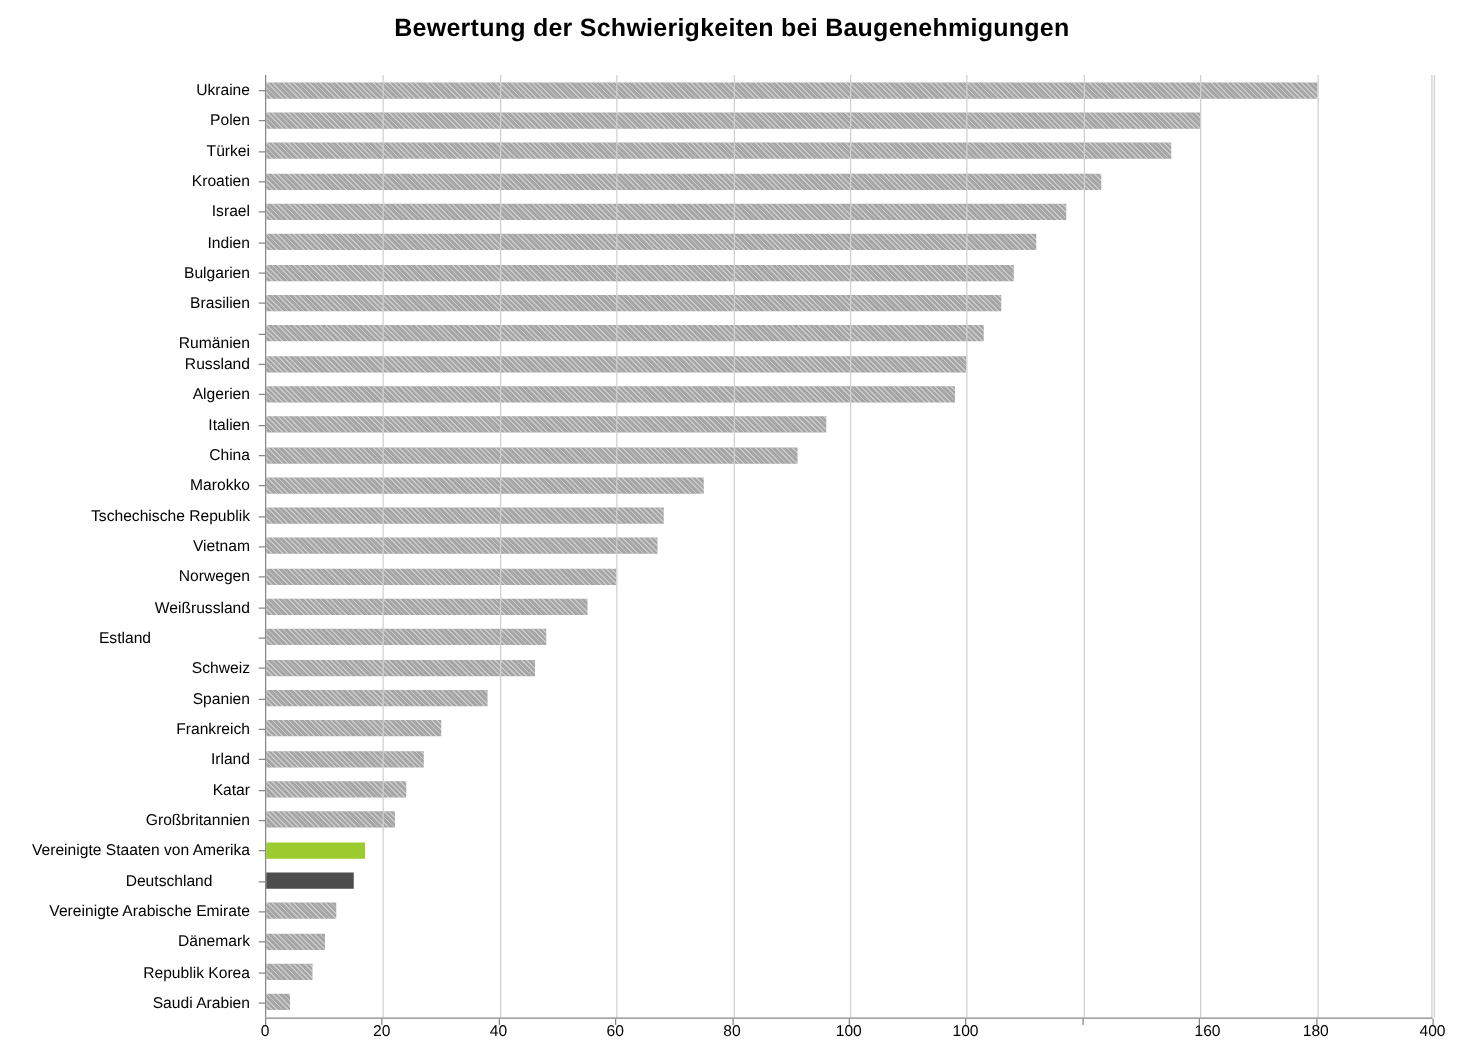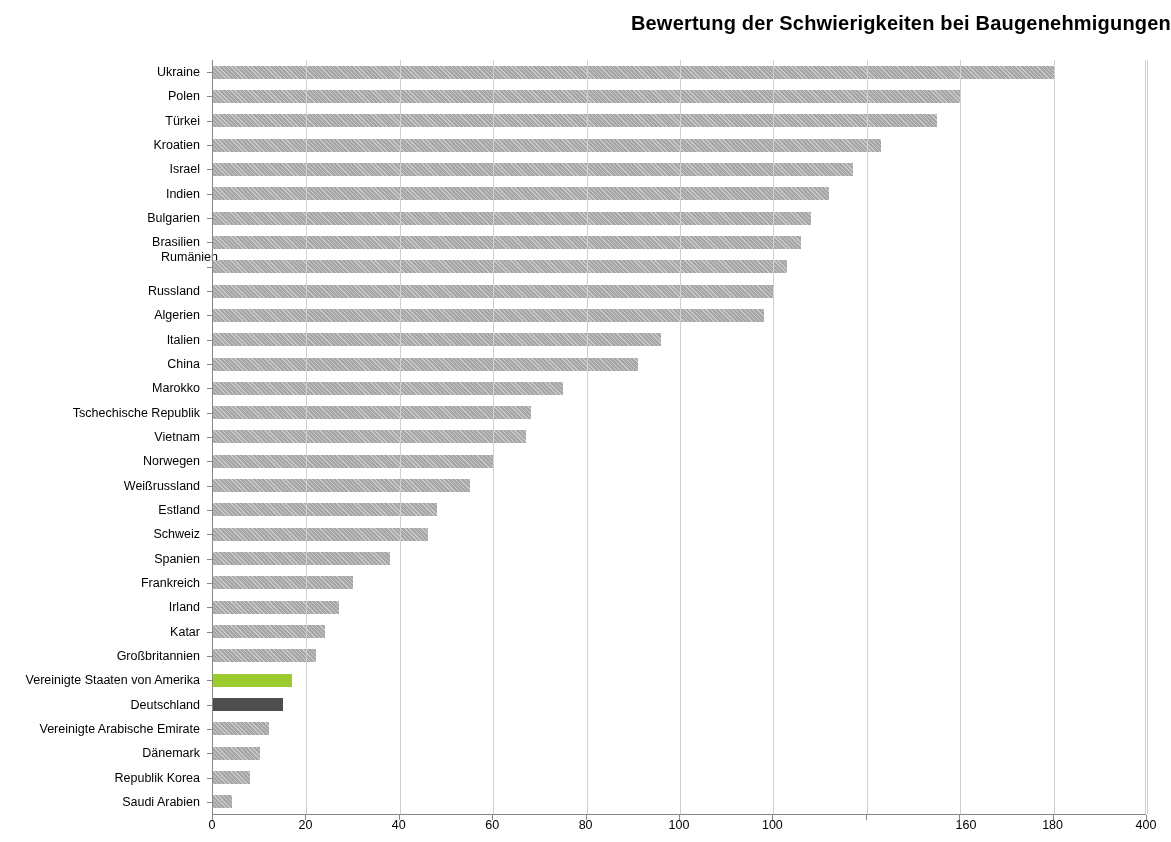--- a/index.html
+++ b/index.html
@@ -20,21 +20,21 @@
     width: 1171px;
     height: 842px;
     box-sizing: border-box;
   }
 
   #chart-title {
     position: absolute;
     top: 12px;
     left: 0;
     width: 1171px;
-    text-align: right;
+    text-align: center;
     font-size: 20px;
     font-weight: bold;
     letter-spacing: 0.2px;
   }
 
   
   #plot-area {
     position: absolute;
     left: 212px;
     top: 60px;
@@ -165,57 +165,57 @@
       <div class="cat-label" style="left: 0px; width: 200px; right: auto; top: 78.129px;">Kroatien</div>
       <div class="tick-mark" style="top: 85.129px;"></div>
       <div class="cat-label" style="left: 0px; width: 200px; right: auto; top: 102.452px;">Israel</div>
       <div class="tick-mark" style="top: 109.452px;"></div>
       <div class="cat-label" style="left: 0px; width: 200px; right: auto; top: 126.774px;">Indien</div>
       <div class="tick-mark" style="top: 133.774px;"></div>
       <div class="cat-label" style="left: 0px; width: 200px; right: auto; top: 151.097px;">Bulgarien</div>
       <div class="tick-mark" style="top: 158.097px;"></div>
       <div class="cat-label" style="left: 0px; width: 200px; right: auto; top: 175.419px;">Brasilien</div>
       <div class="tick-mark" style="top: 182.419px;"></div>
-      <div class="cat-label" style="left: 0px; width: 200px; right: auto; top: 190px; padding-left: 18px;">Rumänien</div>
+      <div class="cat-label" style="left: 0px; width: 200px; right: auto; top: 207px;">Rumänien</div>
       <div class="tick-mark" style="top: 206.742px;"></div>
       <div class="cat-label" style="left: 0px; width: 200px; right: auto; top: 224.065px;">Russland</div>
       <div class="tick-mark" style="top: 231.065px;"></div>
       <div class="cat-label" style="left: 0px; width: 200px; right: auto; top: 248.387px;">Algerien</div>
       <div class="tick-mark" style="top: 255.387px;"></div>
       <div class="cat-label" style="left: 0px; width: 200px; right: auto; top: 272.71px;">Italien</div>
       <div class="tick-mark" style="top: 279.71px;"></div>
       <div class="cat-label" style="left: 0px; width: 200px; right: auto; top: 297.032px;">China</div>
       <div class="tick-mark" style="top: 304.032px;"></div>
       <div class="cat-label" style="left: 0px; width: 200px; right: auto; top: 321.355px;">Marokko</div>
       <div class="tick-mark" style="top: 328.355px;"></div>
       <div class="cat-label" style="left: 0px; width: 200px; right: auto; top: 345.677px;">Tschechische Republik</div>
       <div class="tick-mark" style="top: 352.677px;"></div>
       <div class="cat-label" style="left: 0px; width: 200px; right: auto; top: 370px;">Vietnam</div>
       <div class="tick-mark" style="top: 377px;"></div>
       <div class="cat-label" style="left: 0px; width: 200px; right: auto; top: 394.323px;">Norwegen</div>
       <div class="tick-mark" style="top: 401.323px;"></div>
       <div class="cat-label" style="left: 0px; width: 200px; right: auto; top: 418.645px;">Weißrussland</div>
       <div class="tick-mark" style="top: 425.645px;"></div>
-      <div class="cat-label" style="left: 0px; width: 200px; right: auto; top: 442.968px;">Estland</div>
+      <div class="cat-label" style="left: 0px; width: 200px; right: auto; top: 442.968px; text-align: center;">Estland</div>
       <div class="tick-mark" style="top: 449.968px;"></div>
       <div class="cat-label" style="left: 0px; width: 200px; right: auto; top: 467.29px;">Schweiz</div>
       <div class="tick-mark" style="top: 474.29px;"></div>
       <div class="cat-label" style="left: 0px; width: 200px; right: auto; top: 491.613px;">Spanien</div>
       <div class="tick-mark" style="top: 498.613px;"></div>
       <div class="cat-label" style="left: 0px; width: 200px; right: auto; top: 515.935px;">Frankreich</div>
       <div class="tick-mark" style="top: 522.935px;"></div>
       <div class="cat-label" style="left: 0px; width: 200px; right: auto; top: 540.258px;">Irland</div>
       <div class="tick-mark" style="top: 547.258px;"></div>
       <div class="cat-label" style="left: 0px; width: 200px; right: auto; top: 564.581px;">Katar</div>
       <div class="tick-mark" style="top: 571.581px;"></div>
       <div class="cat-label" style="left: 0px; width: 200px; right: auto; top: 588.903px;">Großbritannien</div>
       <div class="tick-mark" style="top: 595.903px;"></div>
       <div class="cat-label" style="left: 0px; width: 200px; right: auto; top: 613.226px;">Vereinigte Staaten von Amerika</div>
       <div class="tick-mark" style="top: 620.226px;"></div>
-      <div class="cat-label" style="left: 0px; width: 200px; right: auto; top: 637.548px;">Deutschland</div>
+      <div class="cat-label" style="left: 0px; width: 170px; right: auto; top: 637.548px;">Deutschland</div>
       <div class="tick-mark" style="top: 644.548px;"></div>
       <div class="cat-label" style="left: 0px; width: 200px; right: auto; top: 661.871px;">Vereinigte Arabische Emirate</div>
       <div class="tick-mark" style="top: 668.871px;"></div>
       <div class="cat-label" style="left: 0px; width: 200px; right: auto; top: 686.194px;">Dänemark</div>
       <div class="tick-mark" style="top: 693.194px;"></div>
       <div class="cat-label" style="left: 0px; width: 200px; right: auto; top: 710.516px;">Republik Korea</div>
       <div class="tick-mark" style="top: 717.516px;"></div>
       <div class="cat-label" style="left: 0px; width: 200px; right: auto; top: 734.839px;">Saudi Arabien</div>
       <div class="tick-mark" style="top: 741.839px;"></div>
     </div>

